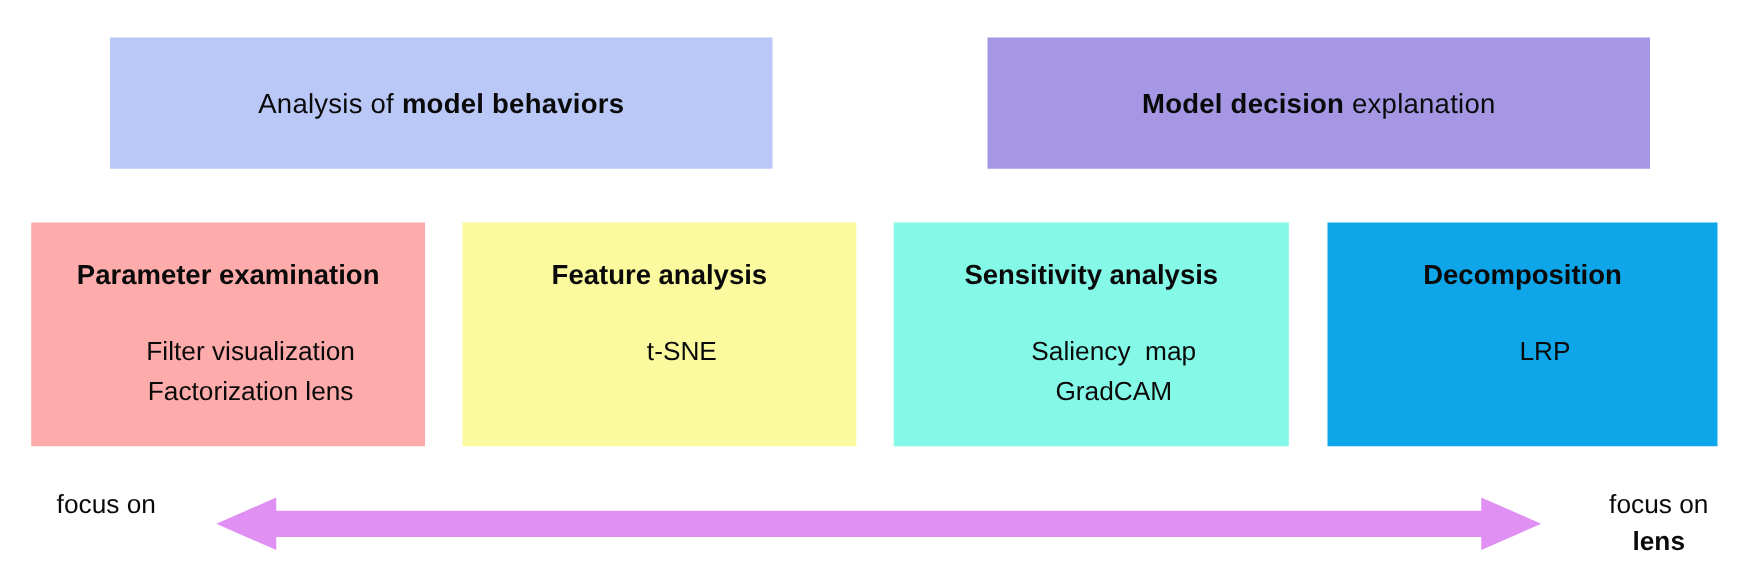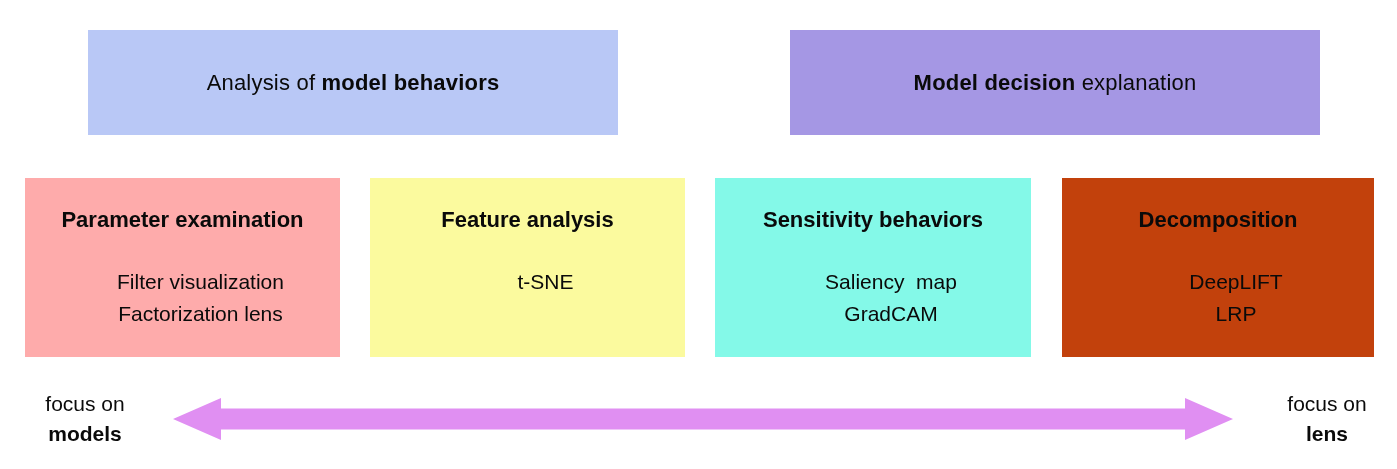--- a/index.html
+++ b/index.html
@@ -104,38 +104,36 @@
   </div>
 
   <div class="cat-box c1" style="background-color: rgb(251, 250, 158);">
     <div class="cat-title">Feature analysis</div>
     <div class="cat-items">
       <div class="item">t-SNE</div>
     </div>
   </div>
 
   <div class="cat-box c2" style="background-color: rgb(132, 249, 232);">
-    <div class="cat-title">Sensitivity behaviors</div>
+    <div class="cat-title">Sensitivity analysis</div>
     <div class="cat-items">
       <div class="item">Saliency  map</div>
       <div class="item">GradCAM</div>
     </div>
   </div>
 
-  <div class="cat-box c3" style="background-color: #c2410c;">
+  <div class="cat-box c3" style="background-color: #0ea5e9;">
     <div class="cat-title">Decomposition</div>
     <div class="cat-items">
-      <div class="item">DeepLIFT</div>
       <div class="item">LRP</div>
     </div>
   </div>
 
   <div class="axis-label left">
     <div class="l1">focus on</div>
-    <div class="l2">models</div>
   </div>
 
   <svg class="arrow-svg" viewBox="0 0 1060 46" preserveAspectRatio="none">
     <polygon points="0,23 48,2 48,12.5 1012,12.5 1012,2 1060,23 1012,44 1012,33.5 48,33.5 48,44" style="fill: rgb(224, 143, 242);"></polygon>
   </svg>
 
   <div class="axis-label right">
     <div class="l1">focus on</div>
     <div class="l2">lens</div>
   </div>

